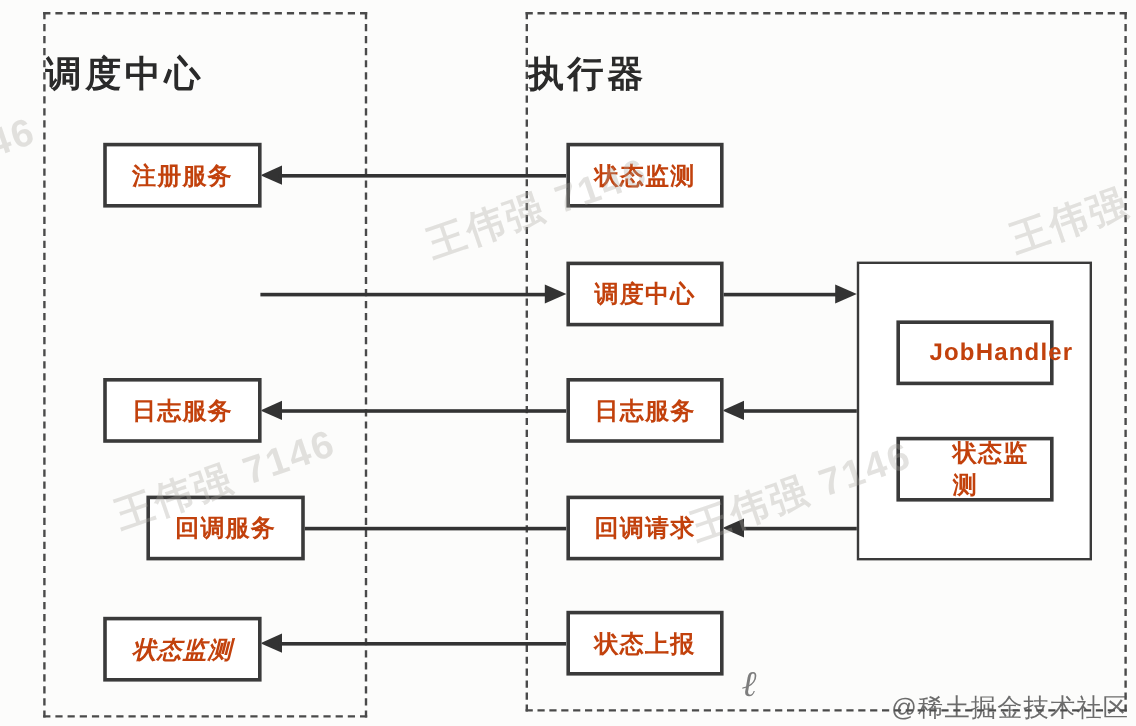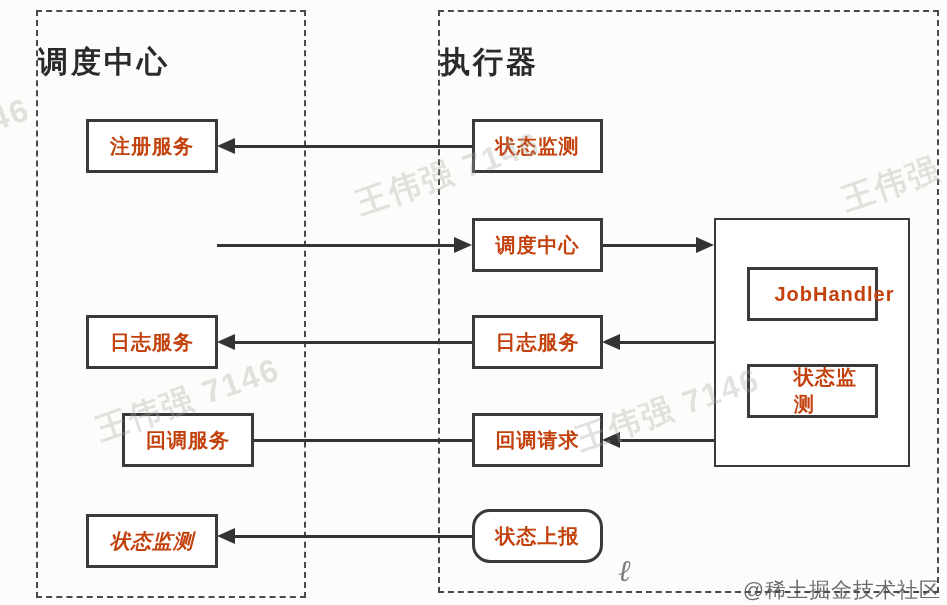--- a/index.html
+++ b/index.html
@@ -19,21 +19,21 @@
   
   .node{
     position:absolute;border:3px solid #3a3a3a;background:#ffffff;
     display:flex;align-items:center;justify-content:center;
     font-size:20px;font-weight:600;color:#c2410c;letter-spacing:1px;
     box-sizing:border-box;
   }
   .ln{left:86px;width:132px;height:54px;}
   .ln1{top:119px;} .ln2{top:218px;} .ln3{top:315px;} .ln4{top:413px;margin-left:36px;} .ln5{top:514px;font-style:italic;}
   .rn{left:472px;width:131px;height:54px;}
-  .rn1{top:119px;} .rn2{top:218px;} .rn3{top:315px;} .rn4{top:413px;} .rn5{top:509px;border-radius:18px;}
+  .rn1{top:119px;} .rn2{top:218px;} .rn3{top:315px;} .rn4{top:413px;} .rn5{top:509px;}
   .inner-group{
     position:absolute;left:714px;top:218px;width:196px;height:249px;
     border:2.5px solid #3a3a3a;background:#ffffff;box-sizing:border-box;
   }
   .jn{left:747px;width:131px;height:54px;padding-left:44px;}
   .jn1{top:267px;} .jn2{top:364px;}
   
   .arrow{position:absolute;height:16px;}
   .arrow .shaft{position:absolute;top:6.5px;height:3px;background:#333333;}
   .arrow.head-left  .shaft{left:15px;right:0;}

